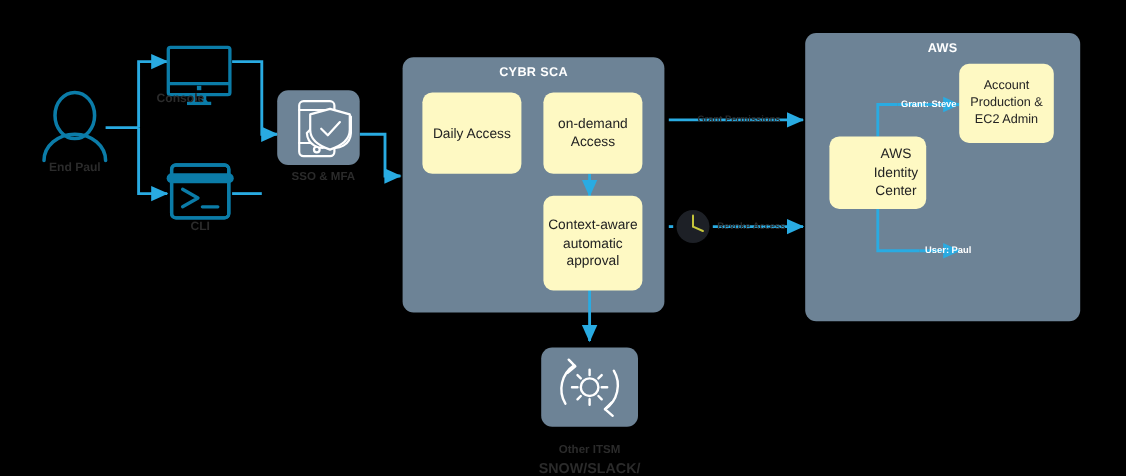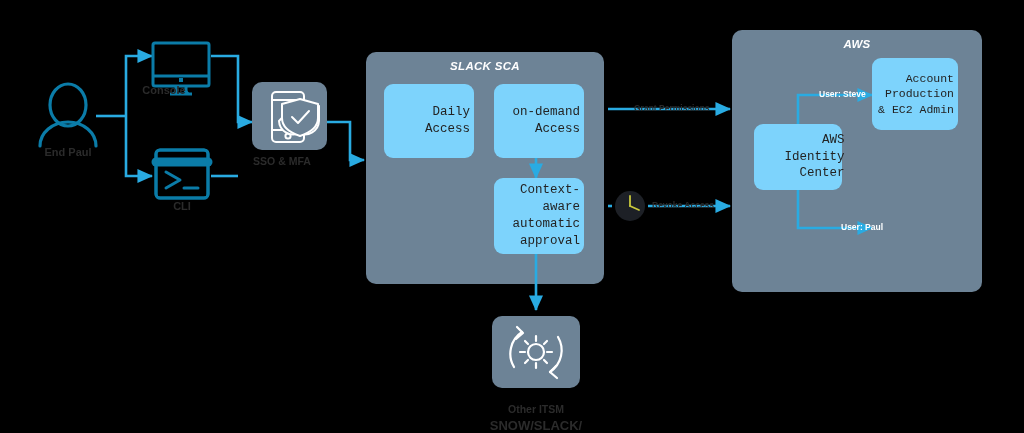--- a/index.html
+++ b/index.html
@@ -3,35 +3,35 @@
 <meta charset="utf-8">
 <style>
   html,body{margin:0;padding:0;background:#000;}
   body{width:1024px;height:433px;position:relative;overflow:hidden;
        font-family:"Liberation Sans","DejaVu Sans",sans-serif;}
   #stage{position:absolute;inset:0;width:1024px;height:433px;}
   svg.layer{position:absolute;left:0;top:0;width:1024px;height:433px;overflow:visible;}
   .lbl{position:absolute;color:#2b2b2b;font-weight:bold;text-align:center;line-height:1.25;}
   .panel{position:absolute;background:#6d8396;border-radius:10px;}
   .panel-title{position:absolute;color:#ffffff;font-weight:bold;font-size:11.5px;
-               text-align:center;letter-spacing:.3px;font-style:italic;}
-  .wbox{position:absolute;background:#7dd3fc;border-radius:9px;display:flex;
-        align-items:center;justify-content:center;text-align:right;
-        color:#232323;font-size:12.5px;line-height:1.35;padding:4px;box-sizing:border-box;font-family:Liberation Mono, monospace;}
+               text-align:center;letter-spacing:.3px;}
+  .wbox{position:absolute;background:#fef9c3;border-radius:9px;display:flex;
+        align-items:center;justify-content:center;text-align:center;
+        color:#232323;font-size:12.5px;line-height:1.35;padding:4px;box-sizing:border-box;}
   .iconbox{position:absolute;background:#6d8396;border-radius:10px;}
   .userlbl{position:absolute;color:#ffffff;font-size:8.5px;font-weight:bold;white-space:nowrap;}
   .flowlbl{position:absolute;color:#2b2b2b;font-size:8.5px;font-weight:bold;white-space:nowrap;}
 </style>
 </head>
 <body>
 
 <div id="stage">
 
   <div class="panel" style="left:366px;top:52px;width:238px;height:232px;"></div>
-  <div class="panel-title" style="left:366px;top:60px;width:238px;">SLACK SCA</div>
+  <div class="panel-title" style="left:366px;top:60px;width:238px;">CYBR SCA</div>
 
   <div class="panel" style="left:732px;top:30px;width:250px;height:262px;"></div>
   <div class="panel-title" style="left:732px;top:38px;width:250px;">AWS</div>
 
   <svg class="layer">
     <defs>
       <marker id="ah" markerWidth="7" markerHeight="7" refX="5.6" refY="3.1" orient="auto" markerUnits="strokeWidth">
         <path d="M0,0.4 L6,3.1 L0,5.8 z" fill="#29abe2"></path>
       </marker>
     </defs>
@@ -100,25 +100,25 @@
       <line x1="272" y1="100" x2="304" y2="100"></line>
       <line x1="272" y1="130" x2="304" y2="130"></line>
       <circle cx="288" cy="136" r="2.6"></circle>
       <path d="M290,100 L310,106 L310,121 a14,14 0 0 1 -20,12 a14,14 0 0 1 -20,-12 L290,100 z" fill="#6d8396" transform="translate(9,0) scale(1)"></path>
     </g>
     <g fill="none" stroke="#ffffff" stroke-width="2" stroke-linejoin="round" stroke-linecap="round">
       <path d="M300,99 L318,104 L318,118 C318,128 309,133 300,136 C291,133 282,128 282,118 L282,104 z" fill="#6d8396"></path>
       <path d="M292,117 L298,123 L309,111"></path>
     </g>
   </svg>
-  <div class="lbl" style="left:232px;top:155px;width:100px;font-size:10.5px;">SSO &amp; MFA</div>
+  <div class="lbl" style="left:244px;top:155px;width:100px;font-size:10.5px;">SSO &amp; MFA</div>
 
   <div class="wbox" style="left:494px;top:84px;width:90px;height:74px;">on-demand Access</div>
   <div class="wbox" style="left:384px;top:84px;width:90px;height:74px;">Daily Access</div>
-  <div class="wbox" style="left:494px;top:178px;width:90px;height:76px;">Context-aware automatic approval</div>
+  <div class="wbox" style="left:494px;top:178px;width:90px;height:86px;">Context-aware automatic approval</div>
 
   <div class="flowlbl" style="left:634px;top:103px;">Grant Permissions</div>
   <div class="flowlbl" style="left:652px;top:200px;">Revoke Access</div>
 
   <svg class="layer">
     <circle cx="630" cy="206" r="15" fill="#1d2026"></circle>
     <g stroke="#c8c83c" stroke-width="1.8" stroke-linecap="round">
       <line x1="630" y1="206" x2="630" y2="196"></line>
       <line x1="630" y1="206" x2="639" y2="210"></line>
     </g>
@@ -135,16 +135,16 @@
       <path d="M536,336 L536,341 M536,363 L536,368 M520,352 L525,352 M547,352 L552,352
                M525,341 L528,344 M544,360 L547,363 M547,341 L544,344 M528,360 L525,363"></path>
     </g>
   </svg>
   <div class="lbl" style="left:486px;top:390px;width:100px;font-size:13px;margin-top:28px;">SNOW/SLACK/</div>
   <div class="lbl" style="left:486px;top:403px;width:100px;font-size:10.5px;">Other ITSM</div>
 
   <div class="wbox" style="left:754px;top:124px;width:88px;height:66px;padding-left:37px;">AWS Identity Center</div>
   <div class="wbox" style="left:872px;top:58px;width:86px;height:72px;font-size:11.5px;">Account Production &amp; EC2 Admin</div>
 
-  <div class="userlbl" style="left:819px;top:89px;">User: Steve</div>
+  <div class="userlbl" style="left:819px;top:89px;">Grant: Steve</div>
   <div class="userlbl" style="left:793px;top:222px;padding-left:48px;">User: Paul</div>
 
 </div>
 
 </body></html>

